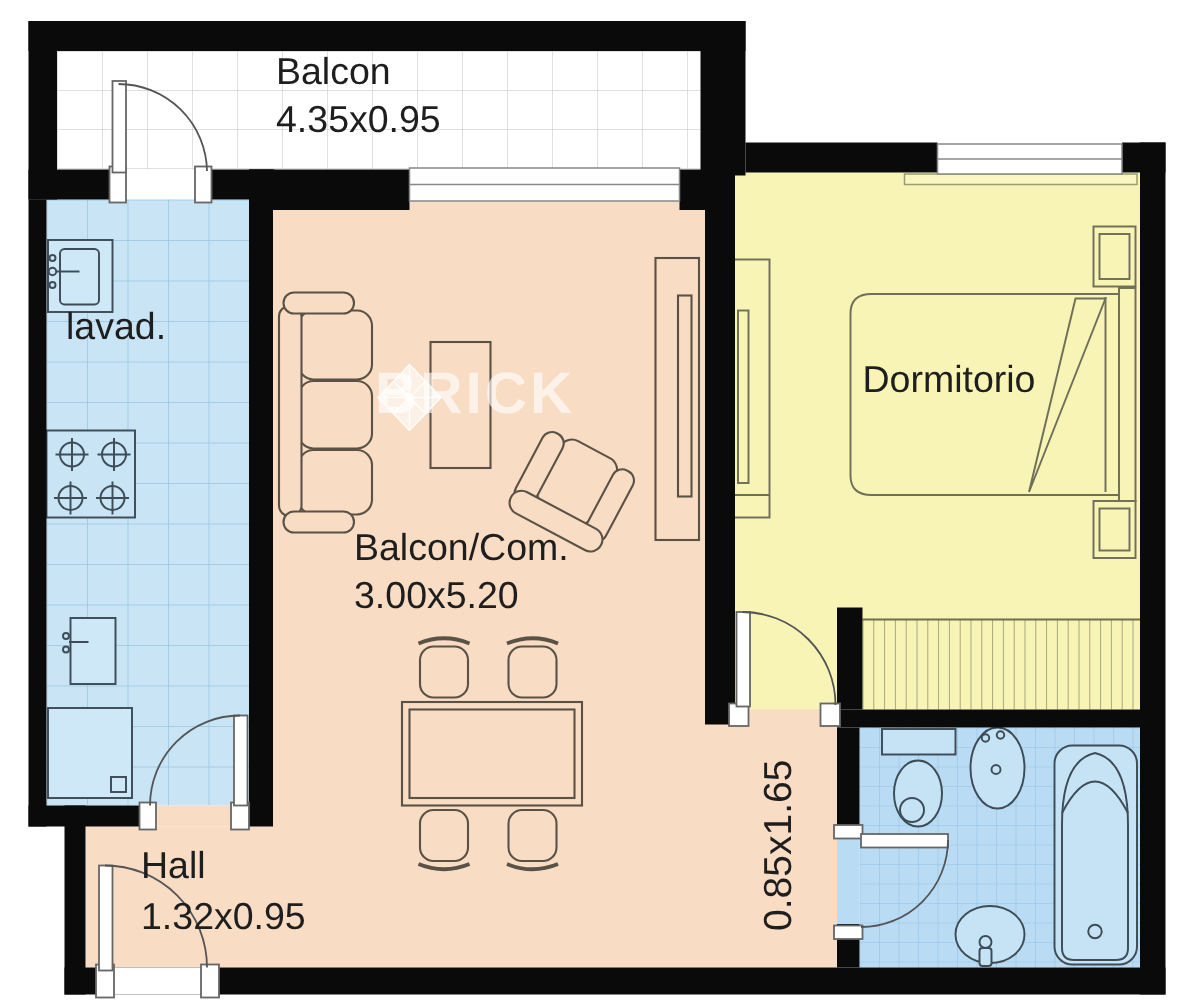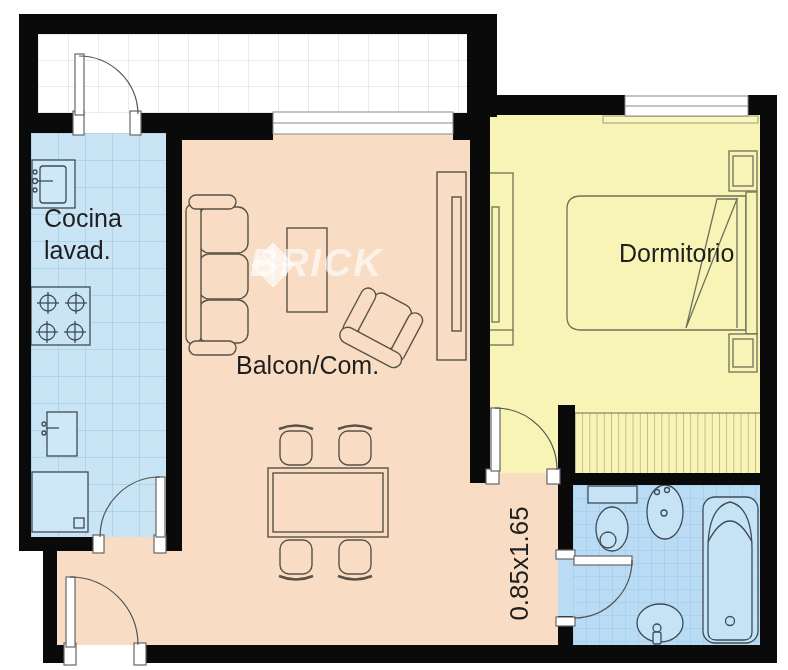--- a/index.html
+++ b/index.html
@@ -2,21 +2,21 @@
 <html><head>
 <meta charset="utf-8">
 <style>
   html,body{margin:0;padding:0;background:#ffffff;}
   body{font-family:"Liberation Sans", sans-serif;}
   #plan{position:relative;width:788px;height:670px;background:#ffffff;overflow:hidden;}
   #plan svg{position:absolute;left:0;top:0;}
   .room-label{position:absolute;color:#1e1e1e;font-size:25px;line-height:32px;letter-spacing:0px;white-space:nowrap;}
   .room-label div{white-space:nowrap;}
   #label-pasillo{position:absolute;left:444px;top:548px;width:150px;text-align:center;color:#1e1e1e;font-size:26px;transform:rotate(-90deg);transform-origin:center;}
-  #watermark{position:absolute;left:250px;top:241px;display:flex;gap:7px;pointer-events:none;font-style:italic;}
+  #watermark{position:absolute;left:250px;top:241px;display:flex;gap:7px;pointer-events:none;}
   #watermark .brand{font-size:39px;font-weight:bold;letter-spacing:2px;color:rgba(255,255,255,0.62);}
 </style>
 </head>
 <body>
 
 <div id="plan">
 
 <svg width="788" height="670" viewBox="0 0 788 670">
   <defs>
     <pattern id="balconyTiles" width="30" height="26" patternUnits="userSpaceOnUse" x="38" y="34">
@@ -250,35 +250,41 @@
     <g>
       <rect x="556" y="550" width="19" height="9"></rect>
       <rect x="556" y="617" width="19" height="9"></rect>
       <rect x="574" y="556" width="58" height="9"></rect>
       <path d="M632,560 A58,58 0 0 1 574,618" fill="none" stroke="#555555"></path>
     </g>
   </g>
 </svg>
 
 <div class="room-label" id="label-balcon" style="left:184px;top:32px;">
+  <div>Balcon</div>
+  <div>4.35x0.95</div>
 </div>
 
 <div class="room-label" id="label-cocina" style="left:44px;top:202px;">
-  <div>Cocina</div>
   <div>lavad.</div>
 </div>
 
 <div class="room-label" id="label-living" style="left:236px;top:349px;">
   <div>Balcon/Com.</div>
-</div>
-
-<div class="room-label" id="label-dormitorio" style="left:575px;top:238px;line-height:31px;margin-left:44px;">
+  <div>3.00x5.20</div>
+</div>
+
+<div class="room-label" id="label-dormitorio" style="left:575px;top:238px;line-height:31px;">
   <div>Dormitorio</div>
 </div>
 
+<div class="room-label" id="label-hall" style="left:94px;top:560px;line-height:34px;">
+  <div>Hall</div>
+  <div>1.32x0.95</div>
+</div>
 
 <div id="label-pasillo">
   <span>0.85x1.65</span>
 </div>
 
 <div id="watermark">
   <svg width="46" height="48" viewBox="0 0 46 48">
     <g fill="rgba(255,255,255,0.6)" stroke="rgba(255,255,255,0.85)" stroke-width="1">
       <path d="M23,2 L44,24 L23,46 L2,24 Z"></path>
       <path d="M23,2 L23,46 M2,24 L44,24 M12,13 L34,35 M34,13 L12,35" fill="none"></path>

